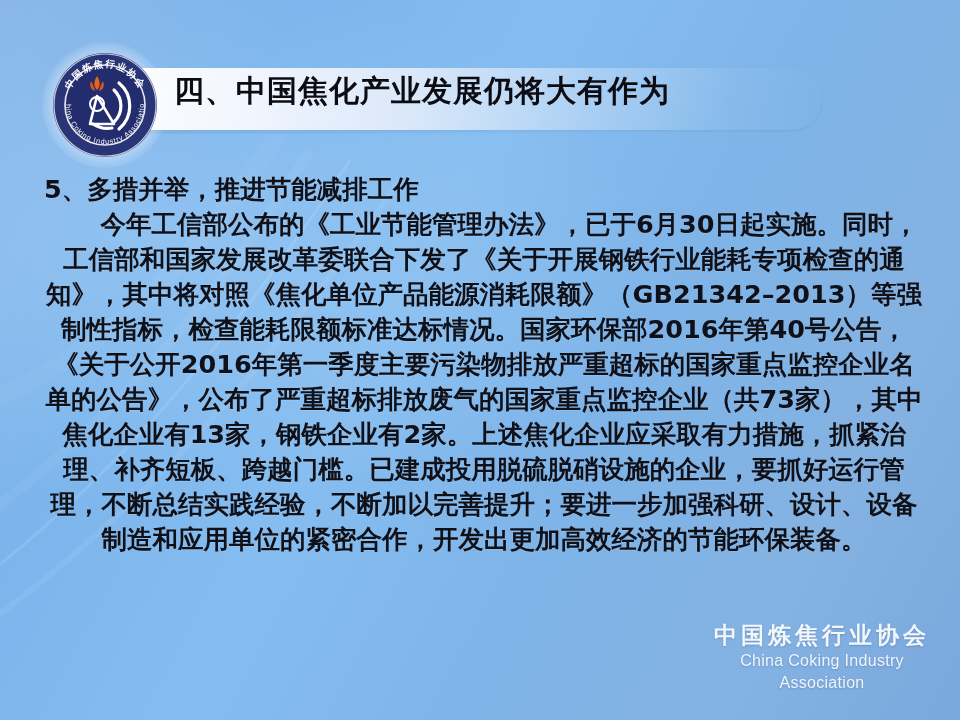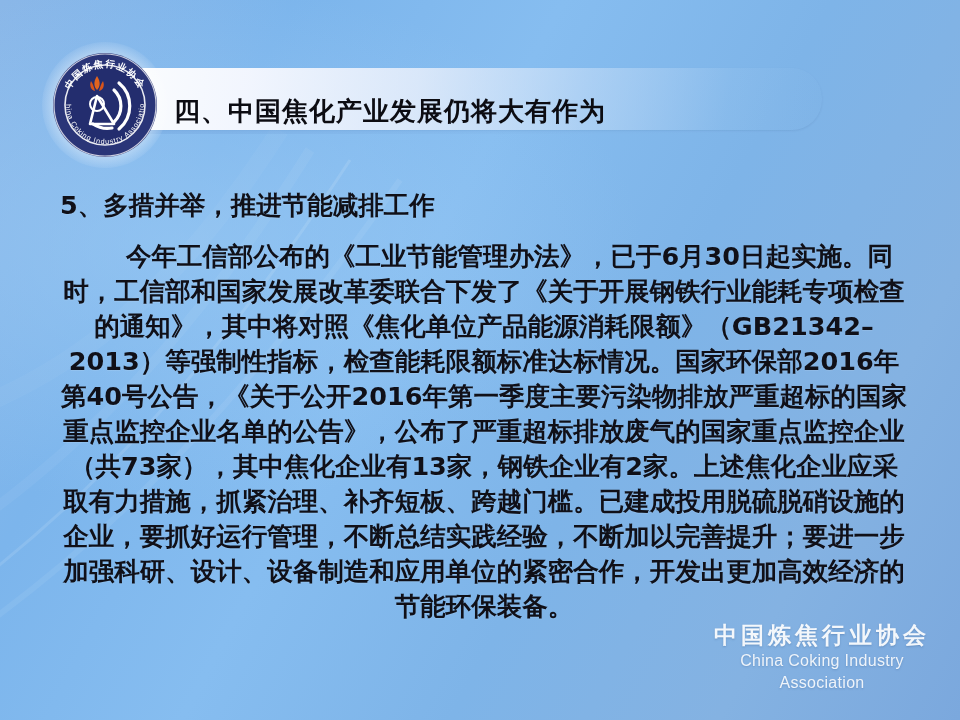--- a/index.html
+++ b/index.html
@@ -56,23 +56,23 @@
     position: absolute;
     left: 0; right: 0; bottom: -4px;
     height: 4px;
     background: linear-gradient(100deg, rgba(120,170,225,0.55) 0%, rgba(130,180,230,0.25) 55%, rgba(130,180,230,0) 100%);
     border-radius: 0 0 20px 4px;
   }
 
   .slide-title {
     position: absolute;
     left: 174px;
-    top: 86px;
+    top: 66px;
     font-family: "DejaVu Serif", serif;
-    font-size: 26px;
+    font-size: 30px;
     font-weight: 700;
     letter-spacing: 1px;
     color: #0c0c12;
     line-height: 50px;
     white-space: nowrap;
   }
 
   
   .logo {
     position: absolute;
@@ -98,21 +98,21 @@
     width: 880px;
     color: #101018;
     font-family: "DejaVu Sans", sans-serif;
     font-size: 25.5px;
     font-weight: 700;
     line-height: 35px;
     letter-spacing: 0px;
     text-shadow: 0 1px 0 rgba(255,255,255,0.10);
   }
   .body-text p {
-    margin: 16px;
+    margin: 0;
   }
   .para-indent { text-indent: 2em; text-align: center; }
 
   
   .footer-mark {
     position: absolute;
     right: 18px;
     bottom: 26px;
     width: 240px;
     text-align: center;

